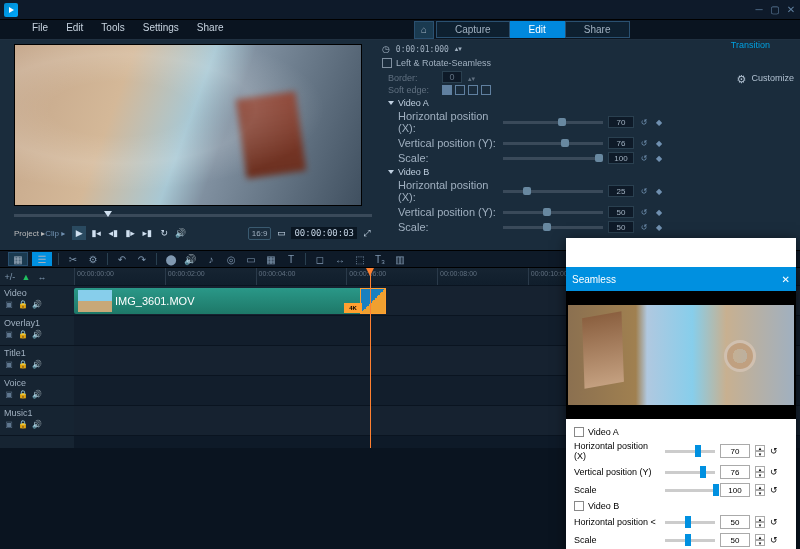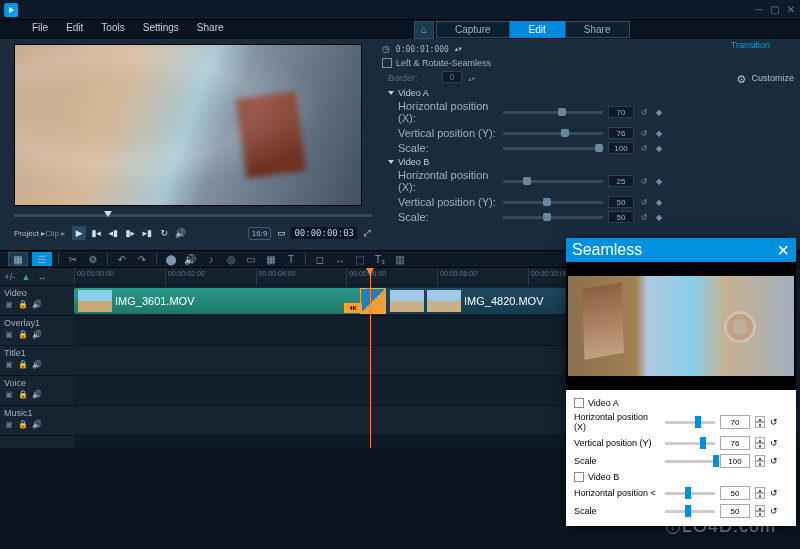--- a/index.html
+++ b/index.html
@@ -93,21 +93,21 @@
 .clip-transition { position: absolute; width: 26px; height: 26px; top: 2px; background: linear-gradient(135deg, #1a80c0 50%, #f0a030 50%); border: 1px solid #ffa030; }
 .badge-4k { position: absolute; bottom: 2px; right: 36px; width: 18px; height: 10px; background: #ffa030; color: #000; font-size: 6px; text-align: center; line-height: 10px; font-weight: bold; }
 .playhead { position: absolute; left: 296px; top: 0; width: 1px; height: 100%; background: #ff8030; }
 .playhead::before { content: ''; position: absolute; top: 0; left: -4px; width: 0; height: 0; border-left: 4px solid transparent; border-right: 4px solid transparent; border-top: 8px solid #ff8030; }
 
 
 .status-bar { height: 12px; background: #0a1420; }
 
 
 .seamless-panel { position: absolute; right: 4px; top: 238px; width: 230px; background: #fff; color: #000; box-shadow: 0 2px 12px rgba(0,0,0,0.6); z-index: 10; }
-.seamless-title { height: 18px; background: #0090e0; color: #fff; display: flex; align-items: center; padding: 12px 6px; font-size: 16px; }
+.seamless-title { height: 18px; background: #0090e0; color: #fff; display: flex; align-items: center; padding: 12px 6px; font-size: 10px; margin-top: 29px; }
 .seamless-close { margin-left: auto; cursor: pointer; }
 .seamless-preview { height: 128px; background: #000; display: flex; align-items: center; justify-content: center; padding: 2px; }
 .seamless-img { width: 100%; height: 100px; background: linear-gradient(90deg, #8b7050 0%, #a08050 30%, #b0c8e0 35%, #87ceeb 55%, #c8b090 70%, #a0b0c0 100%); position: relative; }
 .seamless-img::before { content: ''; position: absolute; left: 15px; top: 10px; width: 40px; height: 70px; background: linear-gradient(180deg, #c4a080, #8b6040); transform: rotate(170deg) skewX(-8deg); }
 .seamless-img::after { content: ''; position: absolute; right: 38px; top: 35px; width: 26px; height: 26px; border-radius: 50%; border: 3px solid #d0c0b0; background: radial-gradient(circle, transparent 40%, #c0a080 40%); }
 .seamless-body { padding: 4px 8px; font-size: 9px; }
 .sm-group { display: flex; align-items: center; gap: 4px; margin: 4px 0; }
 .sm-check { width: 10px; height: 10px; border: 1px solid #888; }
 .sm-row { display: flex; align-items: center; gap: 5px; margin: 4px 0; }
 .sm-label { width: 86px; font-size: 9px; }
@@ -191,20 +191,29 @@
       <div style="flex:1;">
         <div class="prop-line">
           <span class="prop-line-label">Border:</span>
           <div class="num-box">0</div>
           <span style="font-size:7px;">▴▾</span>
         </div>
       </div>
       <div class="customize-btn">
         <span class="gear"></span>
         <span>Customize</span>
+      </div>
+    </div>
+    <div class="prop-line">
+      <span class="prop-line-label">Soft edge:</span>
+      <div class="softedge-boxes">
+        <div class="se-box filled"></div>
+        <div class="se-box"></div>
+        <div class="se-box"></div>
+        <div class="se-box"></div>
       </div>
     </div>
 
     <div class="group-header">
         <div class="chev"></div>
         <span>Video A</span>
       </div>
     <div id="sliders-a">
         <div class="slider-row">
           <div class="slider-label">Horizontal position (X):</div>
@@ -357,25 +366,20 @@
         <div class="ruler-tick">00:00:12:00</div>
         <div class="ruler-tick">00:00:14:00</div>
       </div>
     <div class="lane">
       <div class="clip clip-video" style="left:0; width:298px;">
         <div class="clip-thumb"></div>
         <span>IMG_3601.MOV</span>
       </div>
       <div class="clip-transition" style="left:286px;"></div>
       <div class="badge-4k" style="left:270px; right:auto;">4K</div>
-      <div class="clip clip-video" style="left:312px; width:200px; background:linear-gradient(180deg,#1e4a60,#163a4c);">
-        <div class="clip-thumb" style="background:linear-gradient(180deg,#a0c8e8 50%,#c8b088 50%);"></div>
-        <div class="clip-thumb" style="background:linear-gradient(180deg,#a0c8e8 50%,#c8b088 50%);"></div>
-        <span>IMG_4820.MOV</span>
-      </div>
     </div>
     <div class="lane alt"></div>
     <div class="lane"></div>
     <div class="lane alt"></div>
     <div class="lane"></div>
     <div class="playhead"></div>
   </div>
 </div>
 
 <div class="status-bar"></div>

